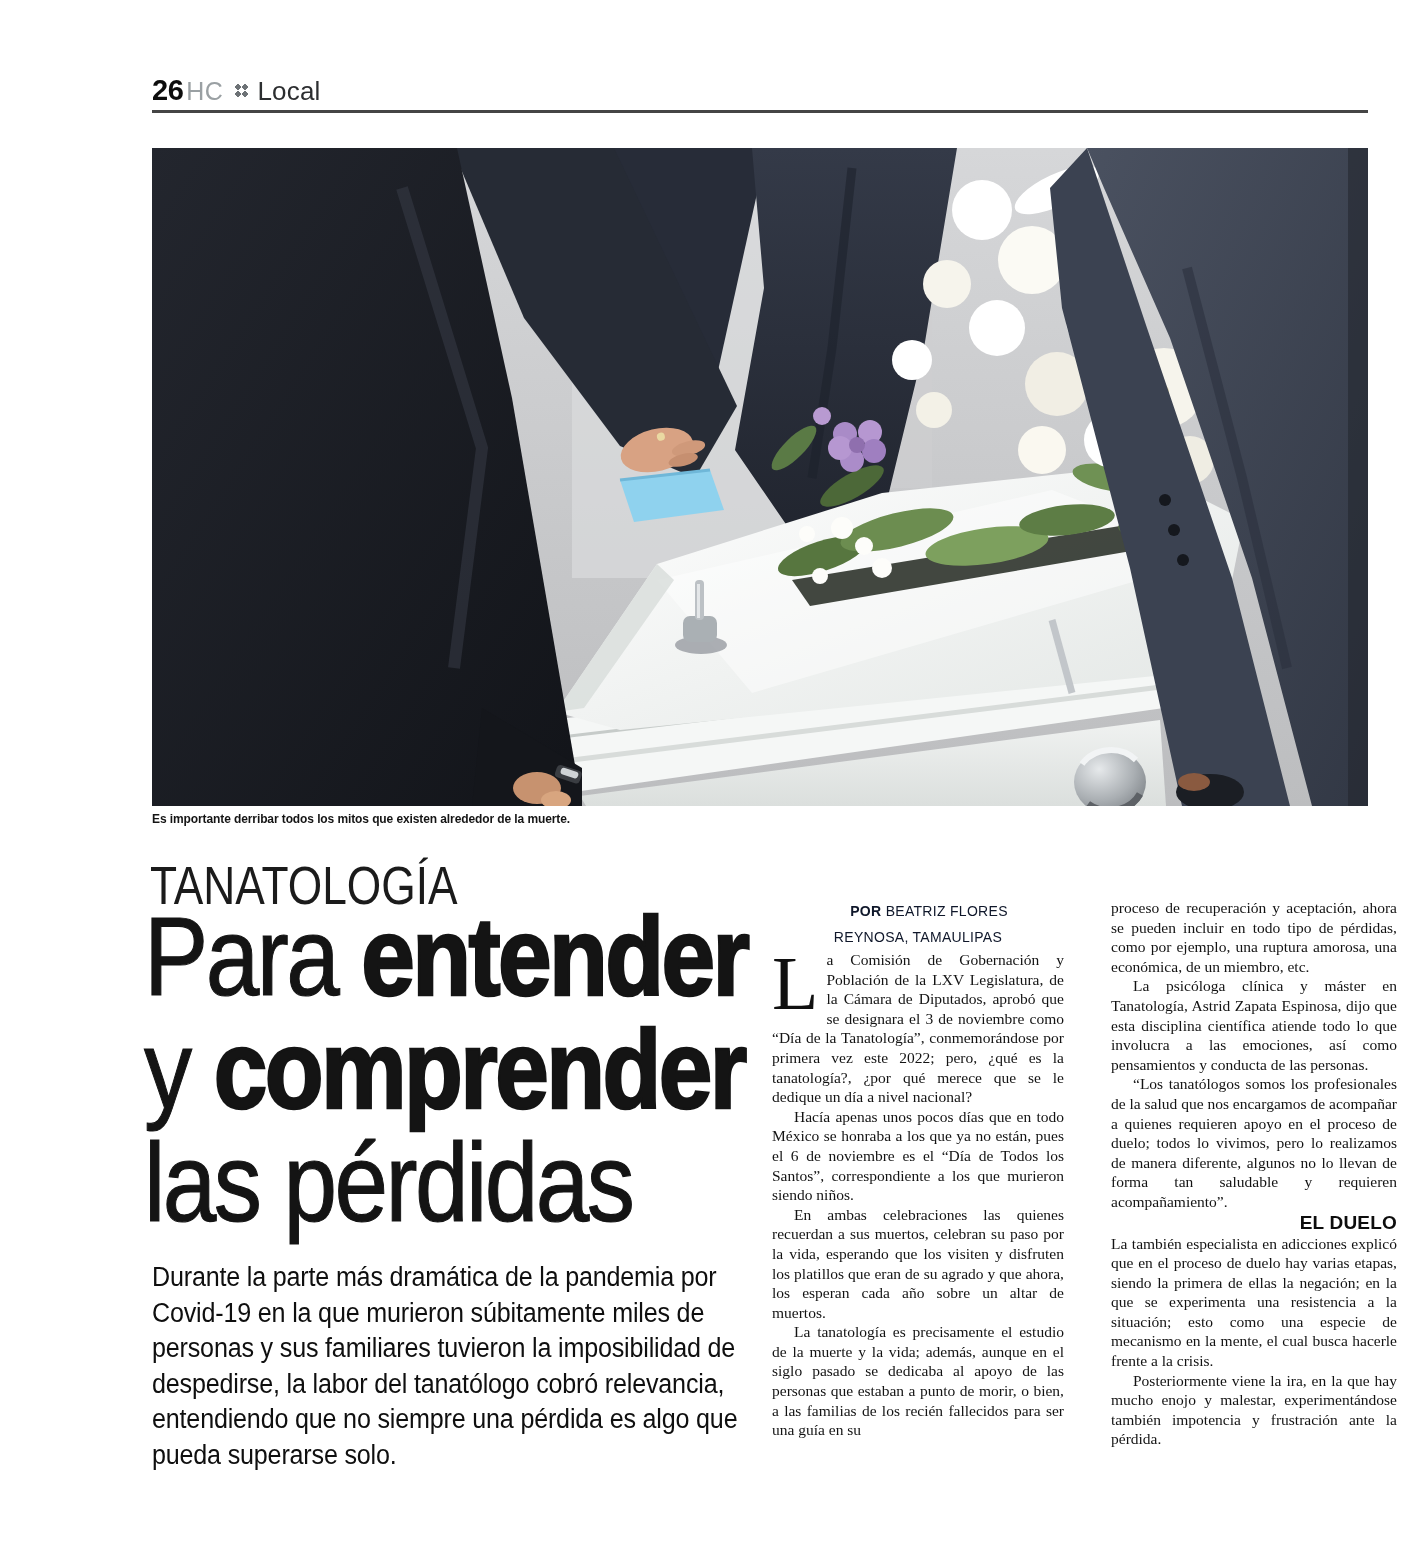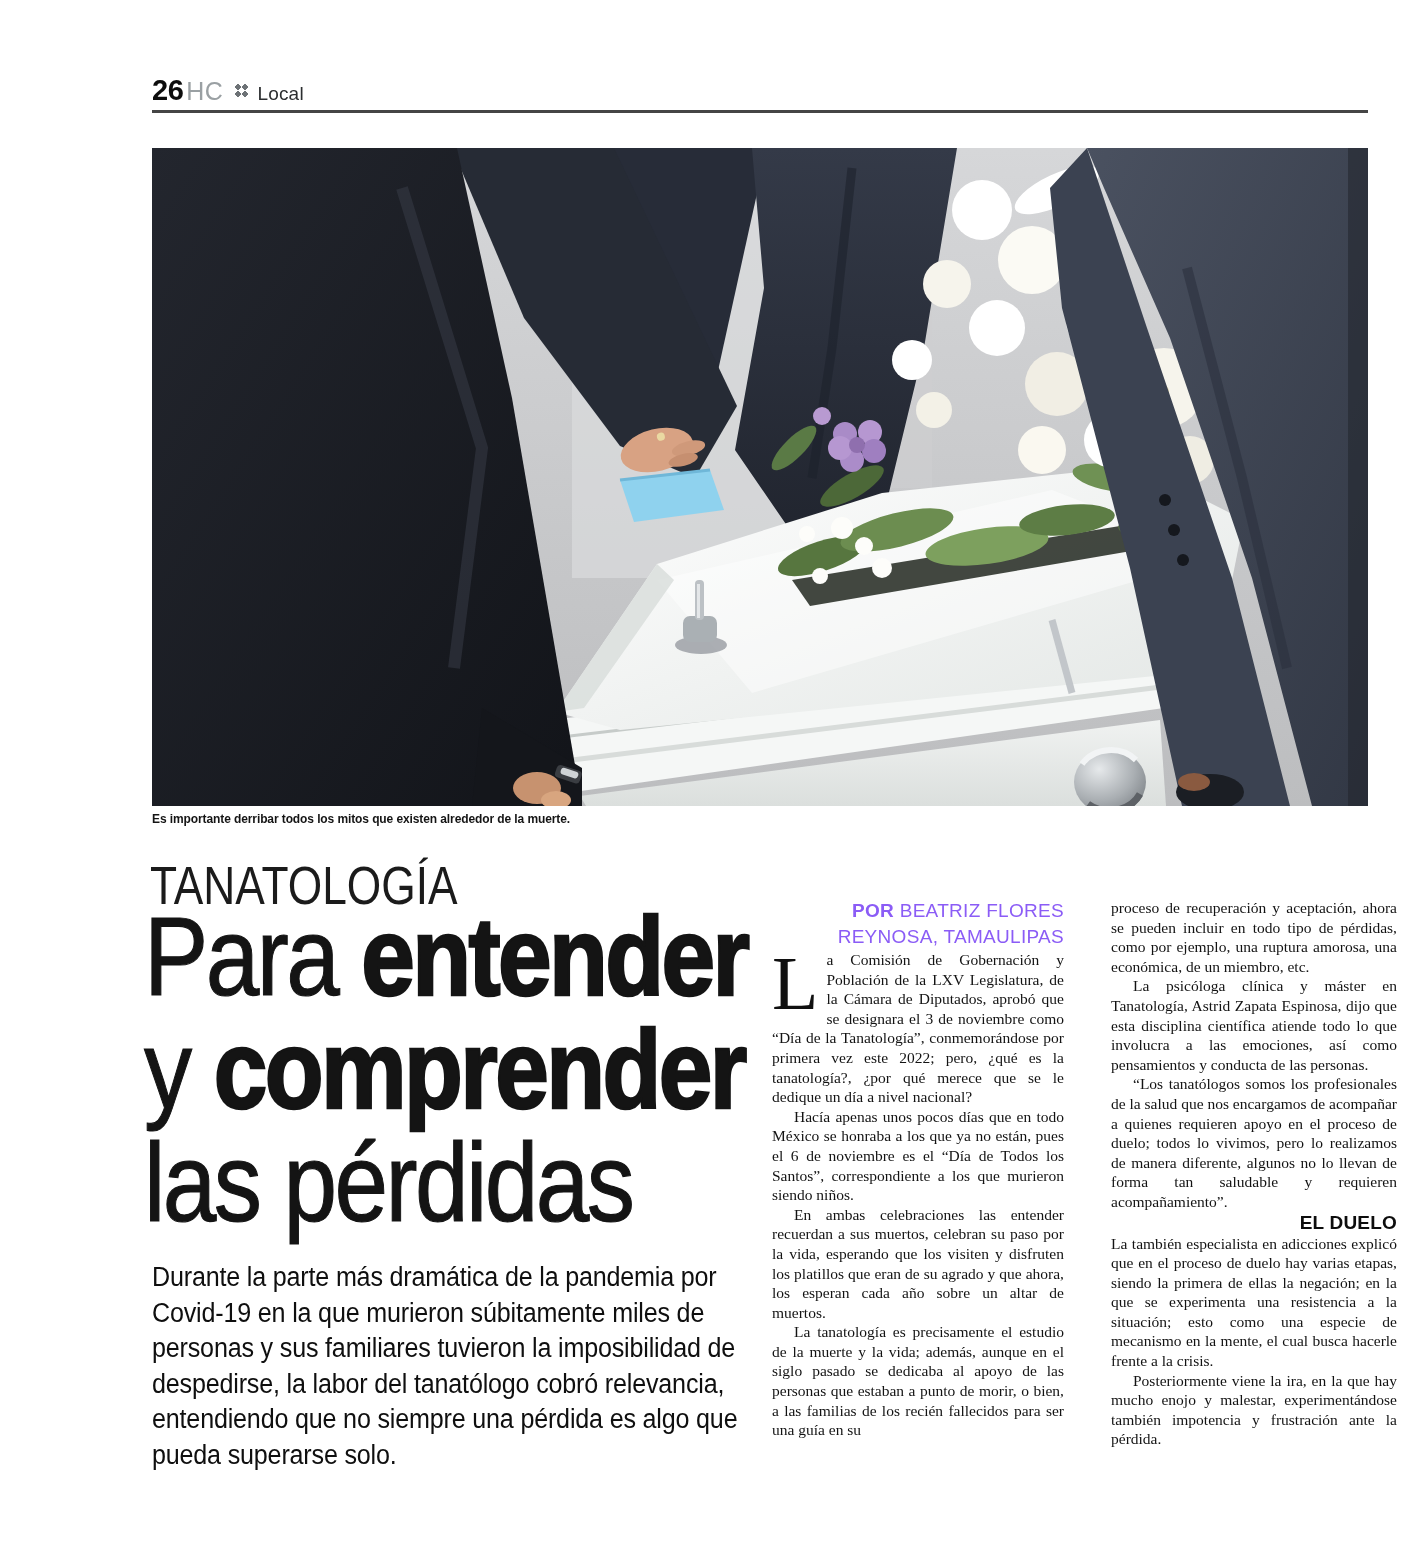--- a/index.html
+++ b/index.html
@@ -7,21 +7,21 @@
   .page{position:absolute;inset:0;background:#fff;}
 
   
   .masthead{position:absolute;left:152px;top:74px;width:1216px;}
   .masthead-line{display:flex;align-items:baseline;}
   .pagenum{font-size:29px;font-weight:700;color:#0c0c0c;letter-spacing:-0.5px;}
   .brand{font-size:25px;font-weight:400;color:#9aa0a3;margin-left:3px;letter-spacing:0.5px;}
   .dots{width:13px;height:13px;margin:0 9px 0 12px;align-self:center;
         background-image:radial-gradient(circle at 3px 3px,#6d7276 2.6px,transparent 2.8px);
         background-size:7px 7px;}
-  .section{font-size:19px;font-weight:400;color:#2c2e30;letter-spacing:0.2px;}
+  .section{font-size:26px;font-weight:400;color:#2c2e30;letter-spacing:0.2px;}
   .rule{position:absolute;left:0;top:36px;width:1216px;height:3px;background:#454545;}
 
   
   .photo{position:absolute;left:152px;top:148px;width:1216px;height:658px;overflow:hidden;background:#c9cacc;}
   .photo svg{display:block;width:100%;height:100%;}
 
   .caption{position:absolute;left:152px;top:812px;width:900px;font-size:12px;font-weight:700;
            color:#141414;letter-spacing:-0.1px;}
 
   
@@ -32,22 +32,22 @@
   .headline .reg{font-weight:400;-webkit-text-stroke:1.1px #141414;}
   .headline .hvy{font-weight:700;-webkit-text-stroke:2.6px #141414;}
   .lede{position:absolute;left:152px;top:1260px;width:660px;font-size:27px;line-height:35.5px;
         color:#0f0f0f;letter-spacing:-0.2px;transform:scaleX(0.93);transform-origin:left top;}
 
   
   .col{position:absolute;top:898px;text-align:justify;font-family:"Liberation Serif",serif;
        font-size:15.5px;line-height:19.6px;color:#131313;hyphens:auto;-webkit-hyphens:auto;}
   .col1{left:772px;width:292px;}
   .col2{left:1086px;width:286px;margin-left:25px;}
-  .byline{font-family:"Liberation Sans",sans-serif;font-size:19px;line-height:26px;font-weight:400;
-          color:#8b5cf6;letter-spacing:0.3px;margin:0 0 22px 0;text-align:right;}
+  .byline{font-family:"Liberation Sans",sans-serif;font-size:14px;line-height:26px;font-weight:400;
+          color:#0f172a;letter-spacing:0.3px;margin:0 0 22px 0;text-align:center;}
   .byline b{font-weight:700;}
   .col p{margin:0;text-indent:22px;}
   .col p.noindent{text-indent:0;}
   .dropcap{float:left;font-size:76px;line-height:59px;padding:4px 8px 0 0;font-weight:400;color:#101010;}
   .subhead{font-family:"Liberation Sans",sans-serif;font-weight:700;font-size:19px;line-height:22px;
            margin:13px 0 5px 0;text-align:right;letter-spacing:0.2px;color:#0d0d0d;}
 </style>
 </head>
 <body>
 
@@ -211,21 +211,21 @@
     <div><span class="reg">Para </span><span class="hvy">entender</span></div>
     <div><span class="reg">y </span><span class="hvy">comprender</span></div>
     <div><span class="reg">las pérdidas</span></div>
   </div>
   <div class="lede">Durante la parte más dramática de la pandemia por Covid-19 en la que murieron súbitamente miles de personas y sus familiares tuvieron la imposibilidad de despedirse, la labor del tanatólogo cobró relevancia, entendiendo que no siempre una pérdida es algo que pueda superarse solo.</div>
 
   <div class="col col1" lang="es">
     <p class="byline"><b>POR </b><span>BEATRIZ FLORES</span><br><span>REYNOSA, TAMAULIPAS</span></p>
     <p class="noindent"><span class="dropcap">L</span><span>a Comisión de Gobernación y Población de la LXV Legislatura, de la Cámara de Diputados, aprobó que se designara el 3 de noviembre como “Día de la Tanatología”, conmemorándose por primera vez este 2022; pero, ¿qué es la tanatología?, ¿por qué merece que se le dedique un día a nivel nacional?</span></p>
     <p>Hacía apenas unos pocos días que en todo México se honraba a los que ya no están, pues el 6 de noviembre es el “Día de Todos los Santos”, correspondiente a los que murieron siendo niños.</p>
-    <p>En ambas celebraciones las entender recuerdan a sus muertos, celebran su paso por la vida, esperando que los visiten y disfruten los platillos que eran de su agrado y que ahora, los esperan cada año sobre un altar de muertos.</p>
+    <p>En ambas celebraciones las quienes recuerdan a sus muertos, celebran su paso por la vida, esperando que los visiten y disfruten los platillos que eran de su agrado y que ahora, los esperan cada año sobre un altar de muertos.</p>
     <p>La tanatología es precisamente el estudio de la muerte y la vida; además, aunque en el siglo pasado se dedicaba al apoyo de las personas que estaban a punto de morir, o bien, a las familias de los recién fallecidos para ser una guía en su</p>
   </div>
 
   <div class="col col2" lang="es">
     <p class="noindent">proceso de recuperación y aceptación, ahora se pueden incluir en todo tipo de pérdidas, como por ejemplo, una ruptura amorosa, una económica, de un miembro, etc.</p>
     <p>La psicóloga clínica y máster en Tanatología, Astrid Zapata Espinosa, dijo que esta disciplina científica atiende todo lo que involucra a las emociones, así como pensamientos y conducta de las personas.</p>
     <p>“Los tanatólogos somos los profesionales de la salud que nos encargamos de acompañar a quienes requieren apoyo en el proceso de duelo; todos lo vivimos, pero lo realizamos de manera diferente, algunos no lo llevan de forma tan saludable y requieren acompañamiento”.</p>
     <p class="subhead">EL DUELO</p>
     <p class="noindent">La también especialista en adicciones explicó que en el proceso de duelo hay varias etapas, siendo la primera de ellas la negación; en la que se experimenta una resistencia a la situación; esto como una especie de mecanismo en la mente, el cual busca hacerle frente a la crisis.</p>
     <p>Posteriormente viene la ira, en la que hay mucho enojo y malestar, experimentándose también impotencia y frustración ante la pérdida.</p>

